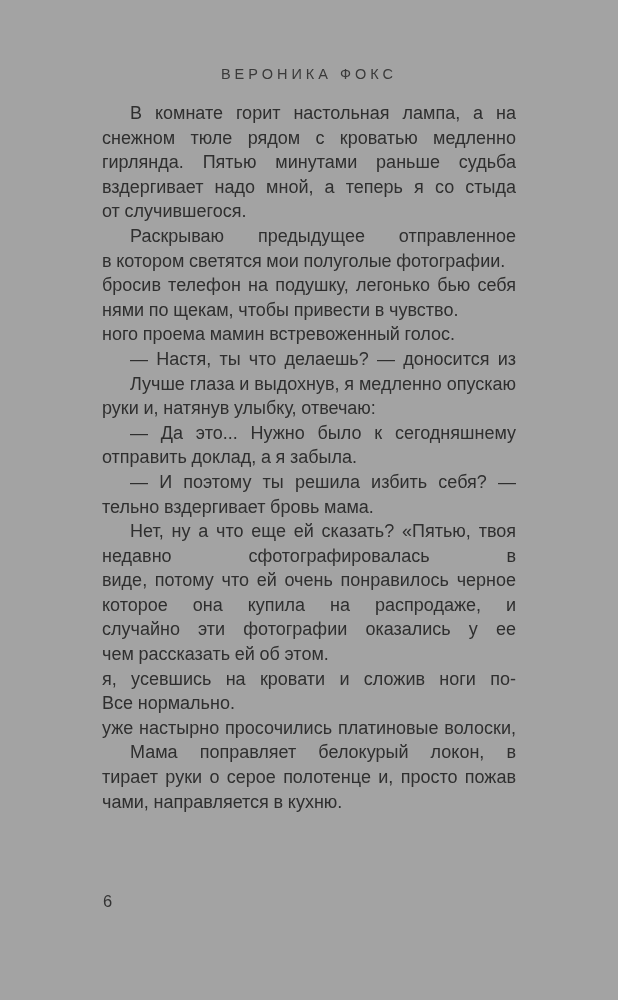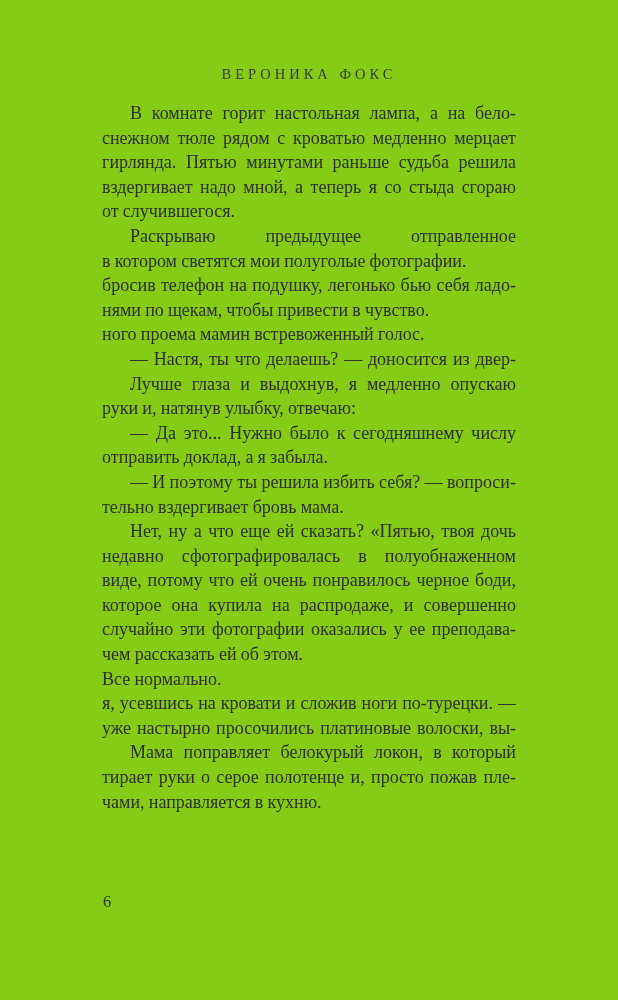--- a/index.html
+++ b/index.html
@@ -4,22 +4,22 @@
 <style>
   html, body {
     margin: 0;
     padding: 0;
     background: #ffffff;
   }
   .page {
     position: relative;
     width: 618px;
     height: 1000px;
-    background: #84cc16;
-    font-family: Liberation Serif, serif;
+    background: #a3a3a3;
+    font-family: Liberation Sans, sans-serif;
     color: #2f2f2f;
     overflow: hidden;
   }
   .running-head {
     position: absolute;
     top: 66px;
     left: 0;
     right: 0;
     text-align: center;
     font-size: 14.5px;
@@ -110,22 +110,22 @@
     <div class="para">
       <div class="line first">Нет, ну а что еще ей сказать? «Пятью, твоя дочь</div>
       <div class="line">недавно сфотографировалась в полуобнаженном</div>
       <div class="line">виде, потому что ей очень понравилось черное боди,</div>
       <div class="line">которое она купила на распродаже, и совершенно</div>
       <div class="line">случайно эти фотографии оказались у ее преподава-</div>
       <div class="line plast">чем рассказать ей об этом.</div>
     </div>
 
     <div class="para">
+      <div class="line">я, усевшись на кровати и сложив ноги по-турецки. —</div>
       <div class="line plast">Все нормально.</div>
-      <div class="line">я, усевшись на кровати и сложив ноги по-турецки. —</div>
     </div>
 
     <div class="para">
       <div class="line">уже настырно просочились платиновые волоски, вы-</div>
       <div class="line first">Мама поправляет белокурый локон, в который</div>
       <div class="line">тирает руки о серое полотенце и, просто пожав пле-</div>
       <div class="line plast">чами, направляется в кухню.</div>
     </div>
 
   </div>

